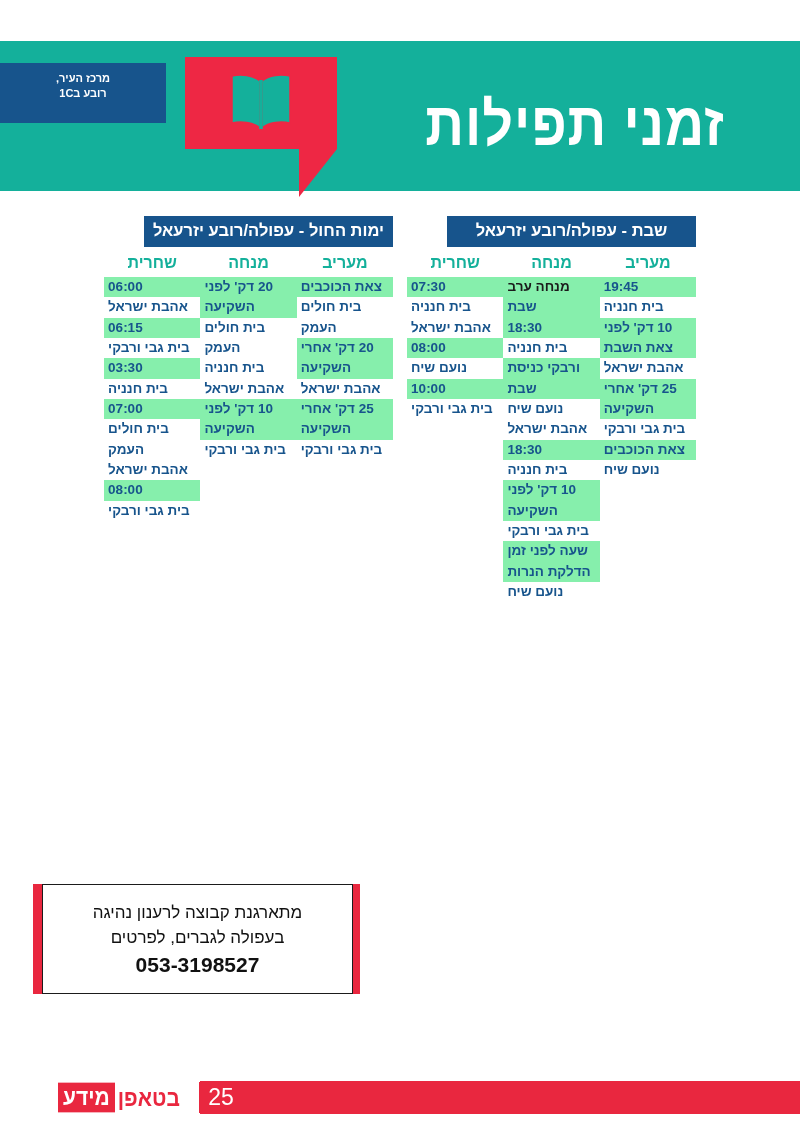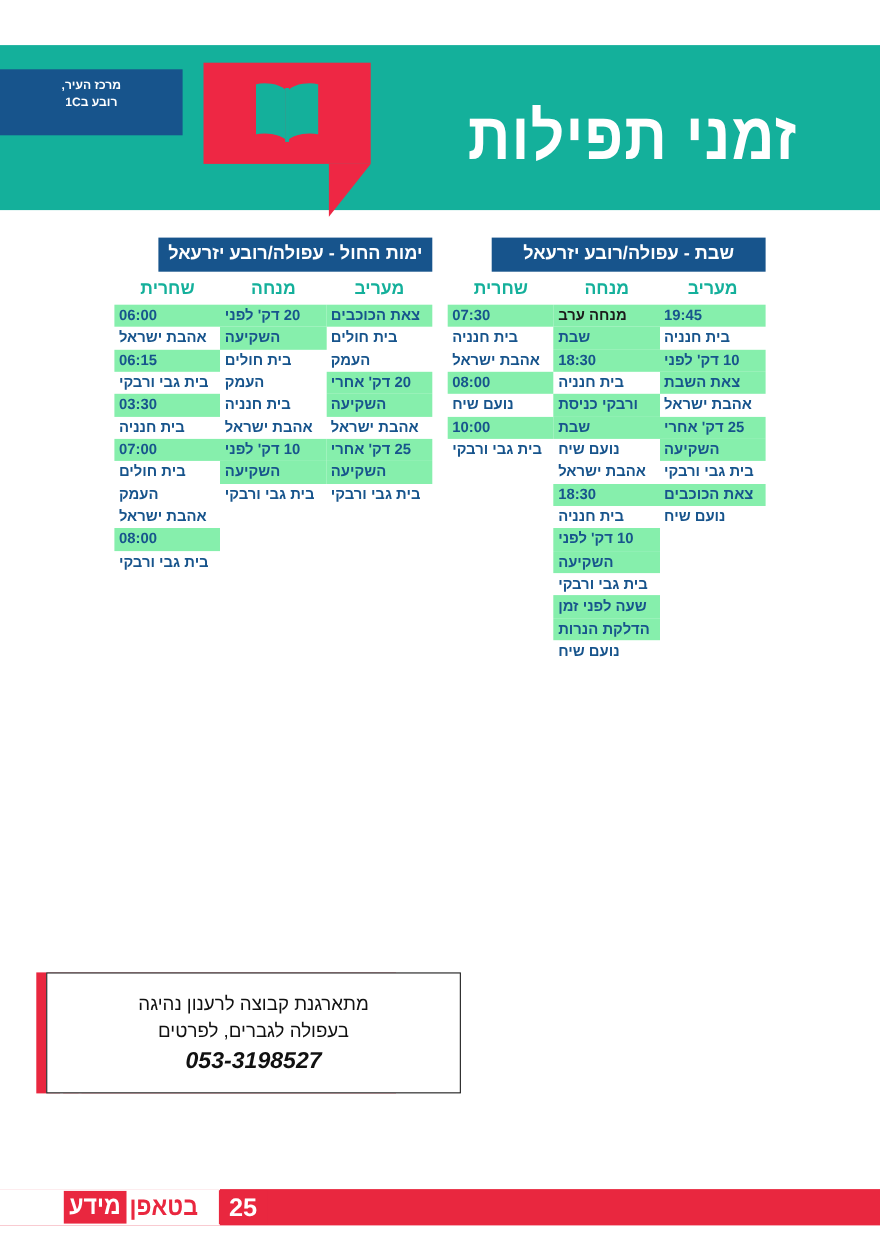--- a/index.html
+++ b/index.html
@@ -169,21 +169,21 @@
     padding: 12px 14px 0 18px;
     direction: rtl;
     transform: scaleY(1.06);
   }
 
   
   .contact-box {
     position: absolute;
     top: 884px;
     left: 42px;
-    width: 377px;
+    width: 311px;
     height: 110px;
     border: 1.5px solid #1b1b1b;
     background: #ffffff;
     display: flex;
     align-items: center;
     justify-content: center;
   }
 
   .contact-inner {
     text-align: center;
@@ -197,21 +197,20 @@
     line-height: 1.45;
     direction: rtl;
   }
 
   .contact-phone {
     font-size: 21px;
     font-weight: bold;
     color: #111111;
     margin-top: 3px;
     direction: ltr;
-    font-style: italic;
   }
 
   
   .footer-bar {
     position: absolute;
     top: 1081px;
     right: 0;
     width: 800px;
     height: 33px;
     background: #e9273f;
@@ -258,21 +257,21 @@
 
   .footer-pagenum {
     position: absolute;
     top: 1082px;
     right: 557px;
     width: 44px;
     height: 31px;
     background: #e9273f;
     color: #ffffff;
     font-size: 23px;
-    font-weight: bold;
+    font-weight: normal;
     text-align: center;
     line-height: 31px;
     direction: ltr;
   }
 </style>
 </head>
 <body>
 
 <div class="page">
 

